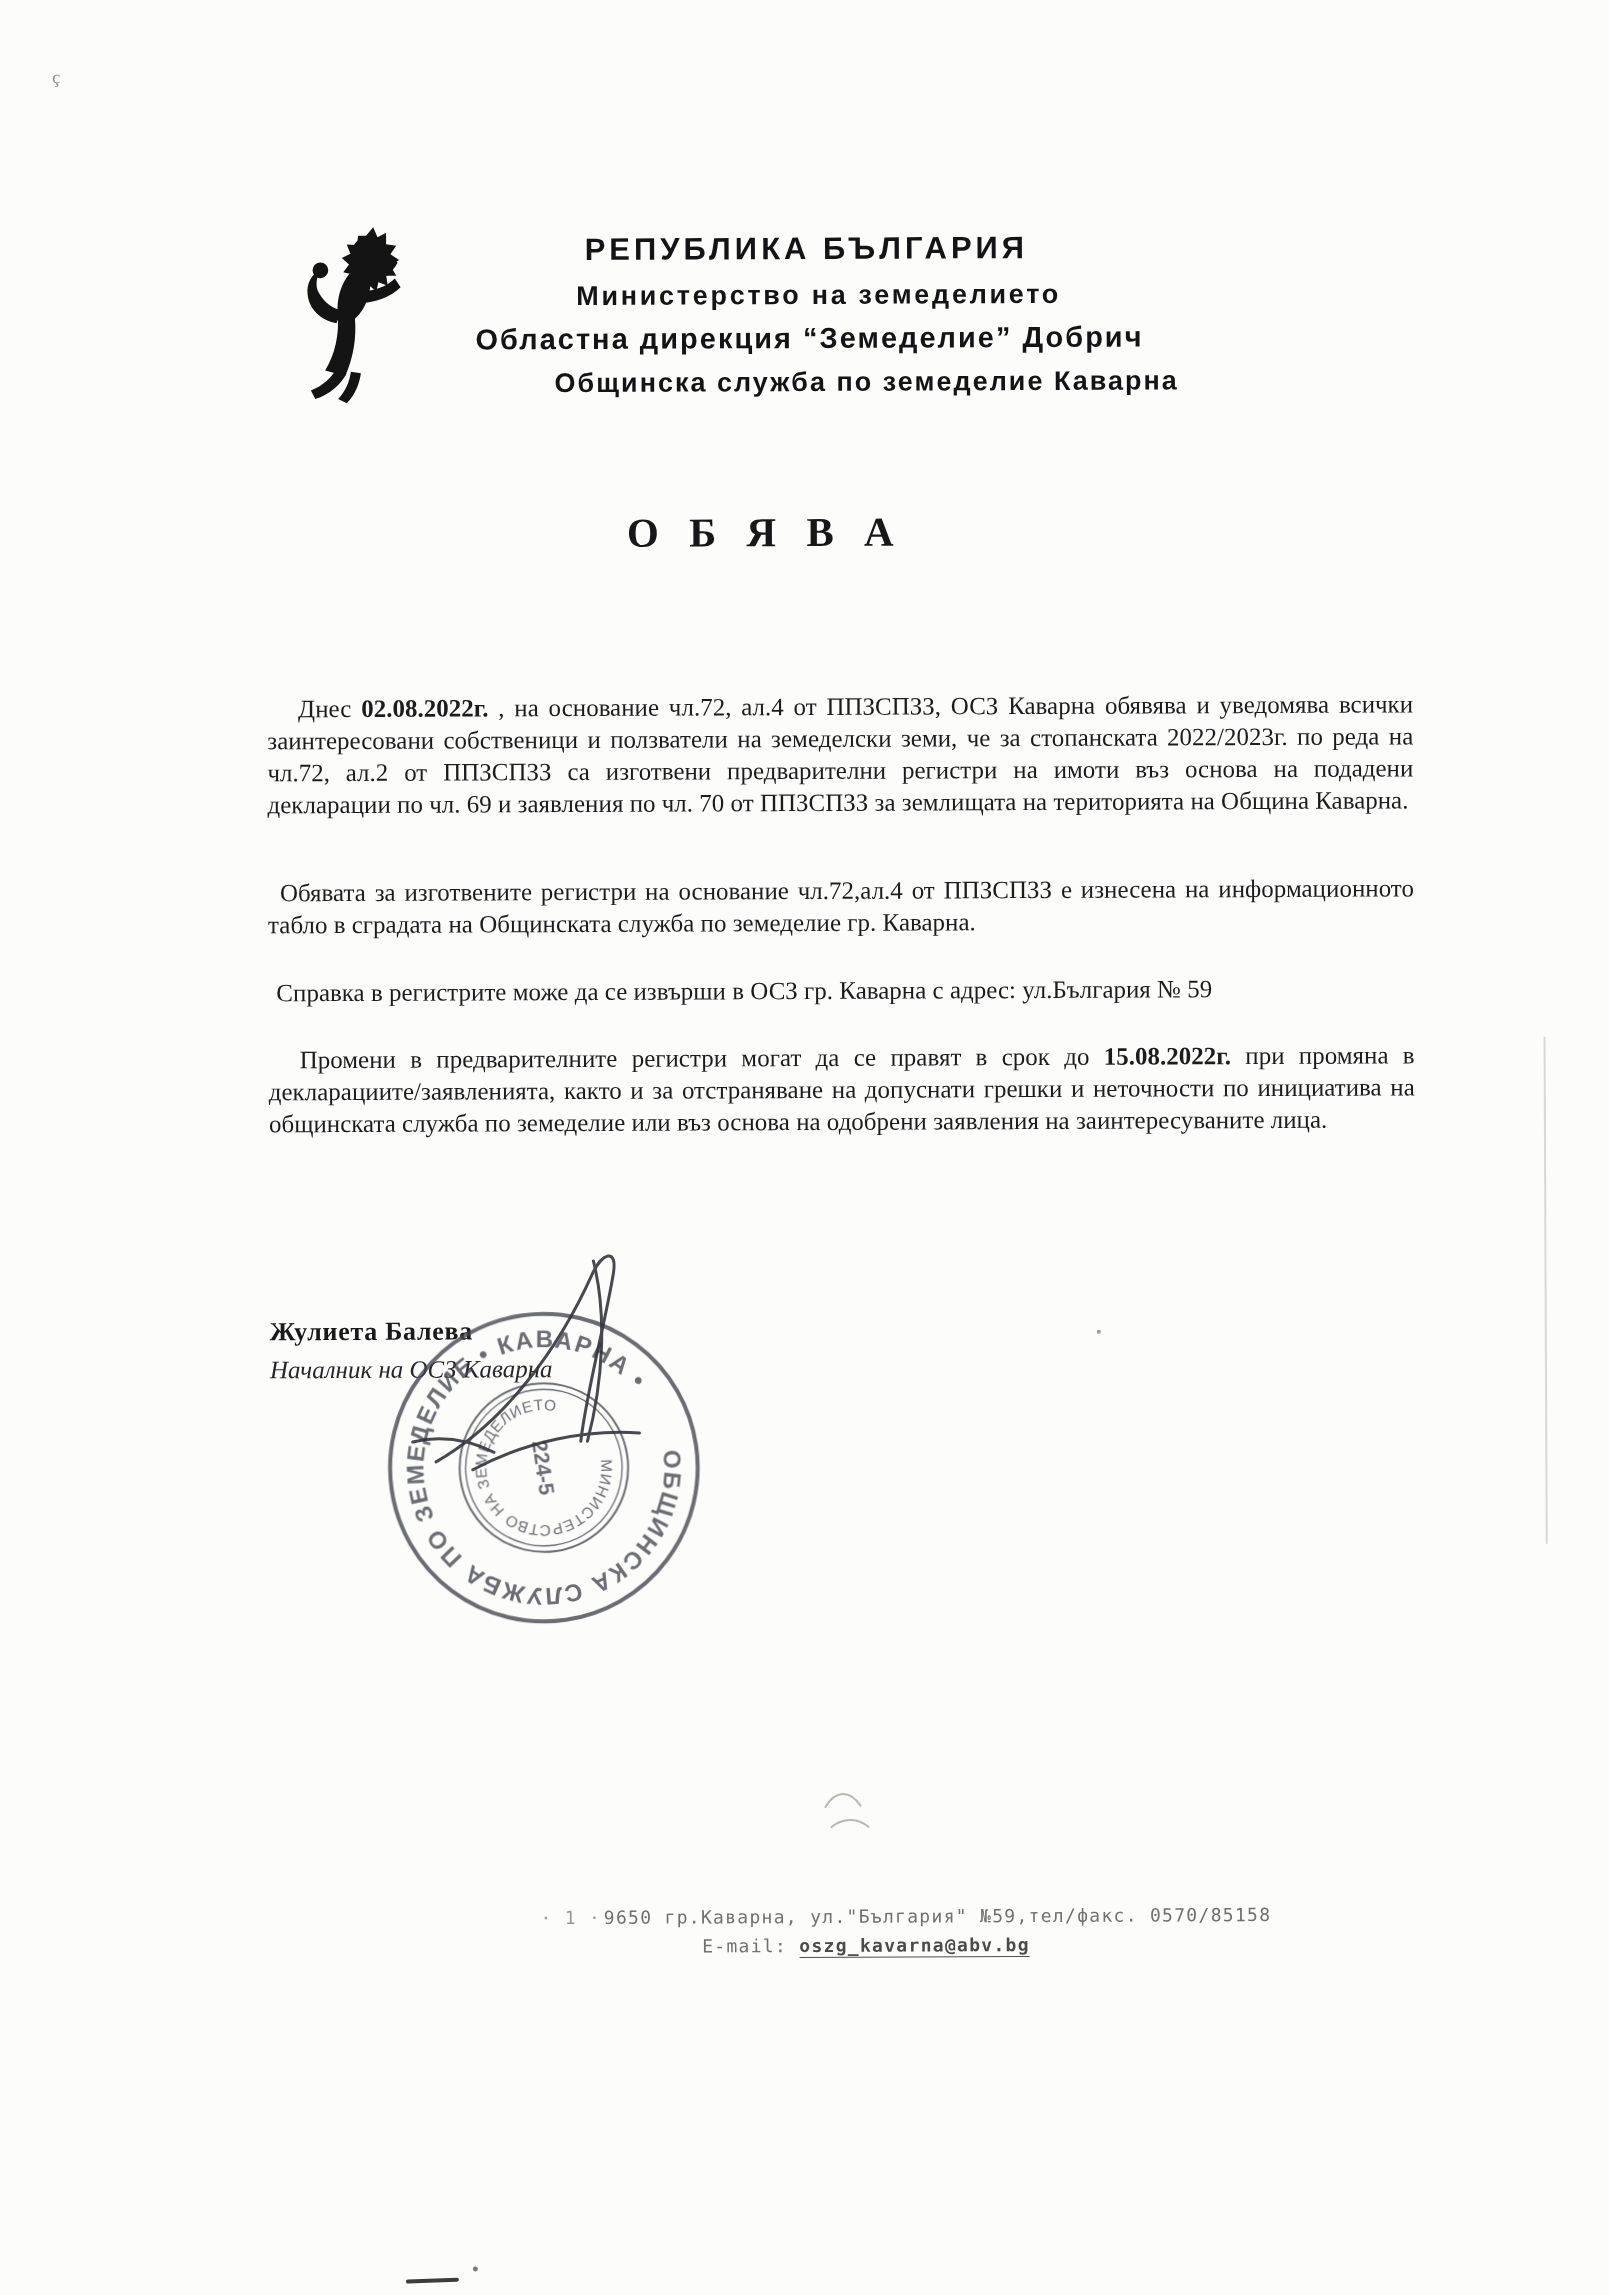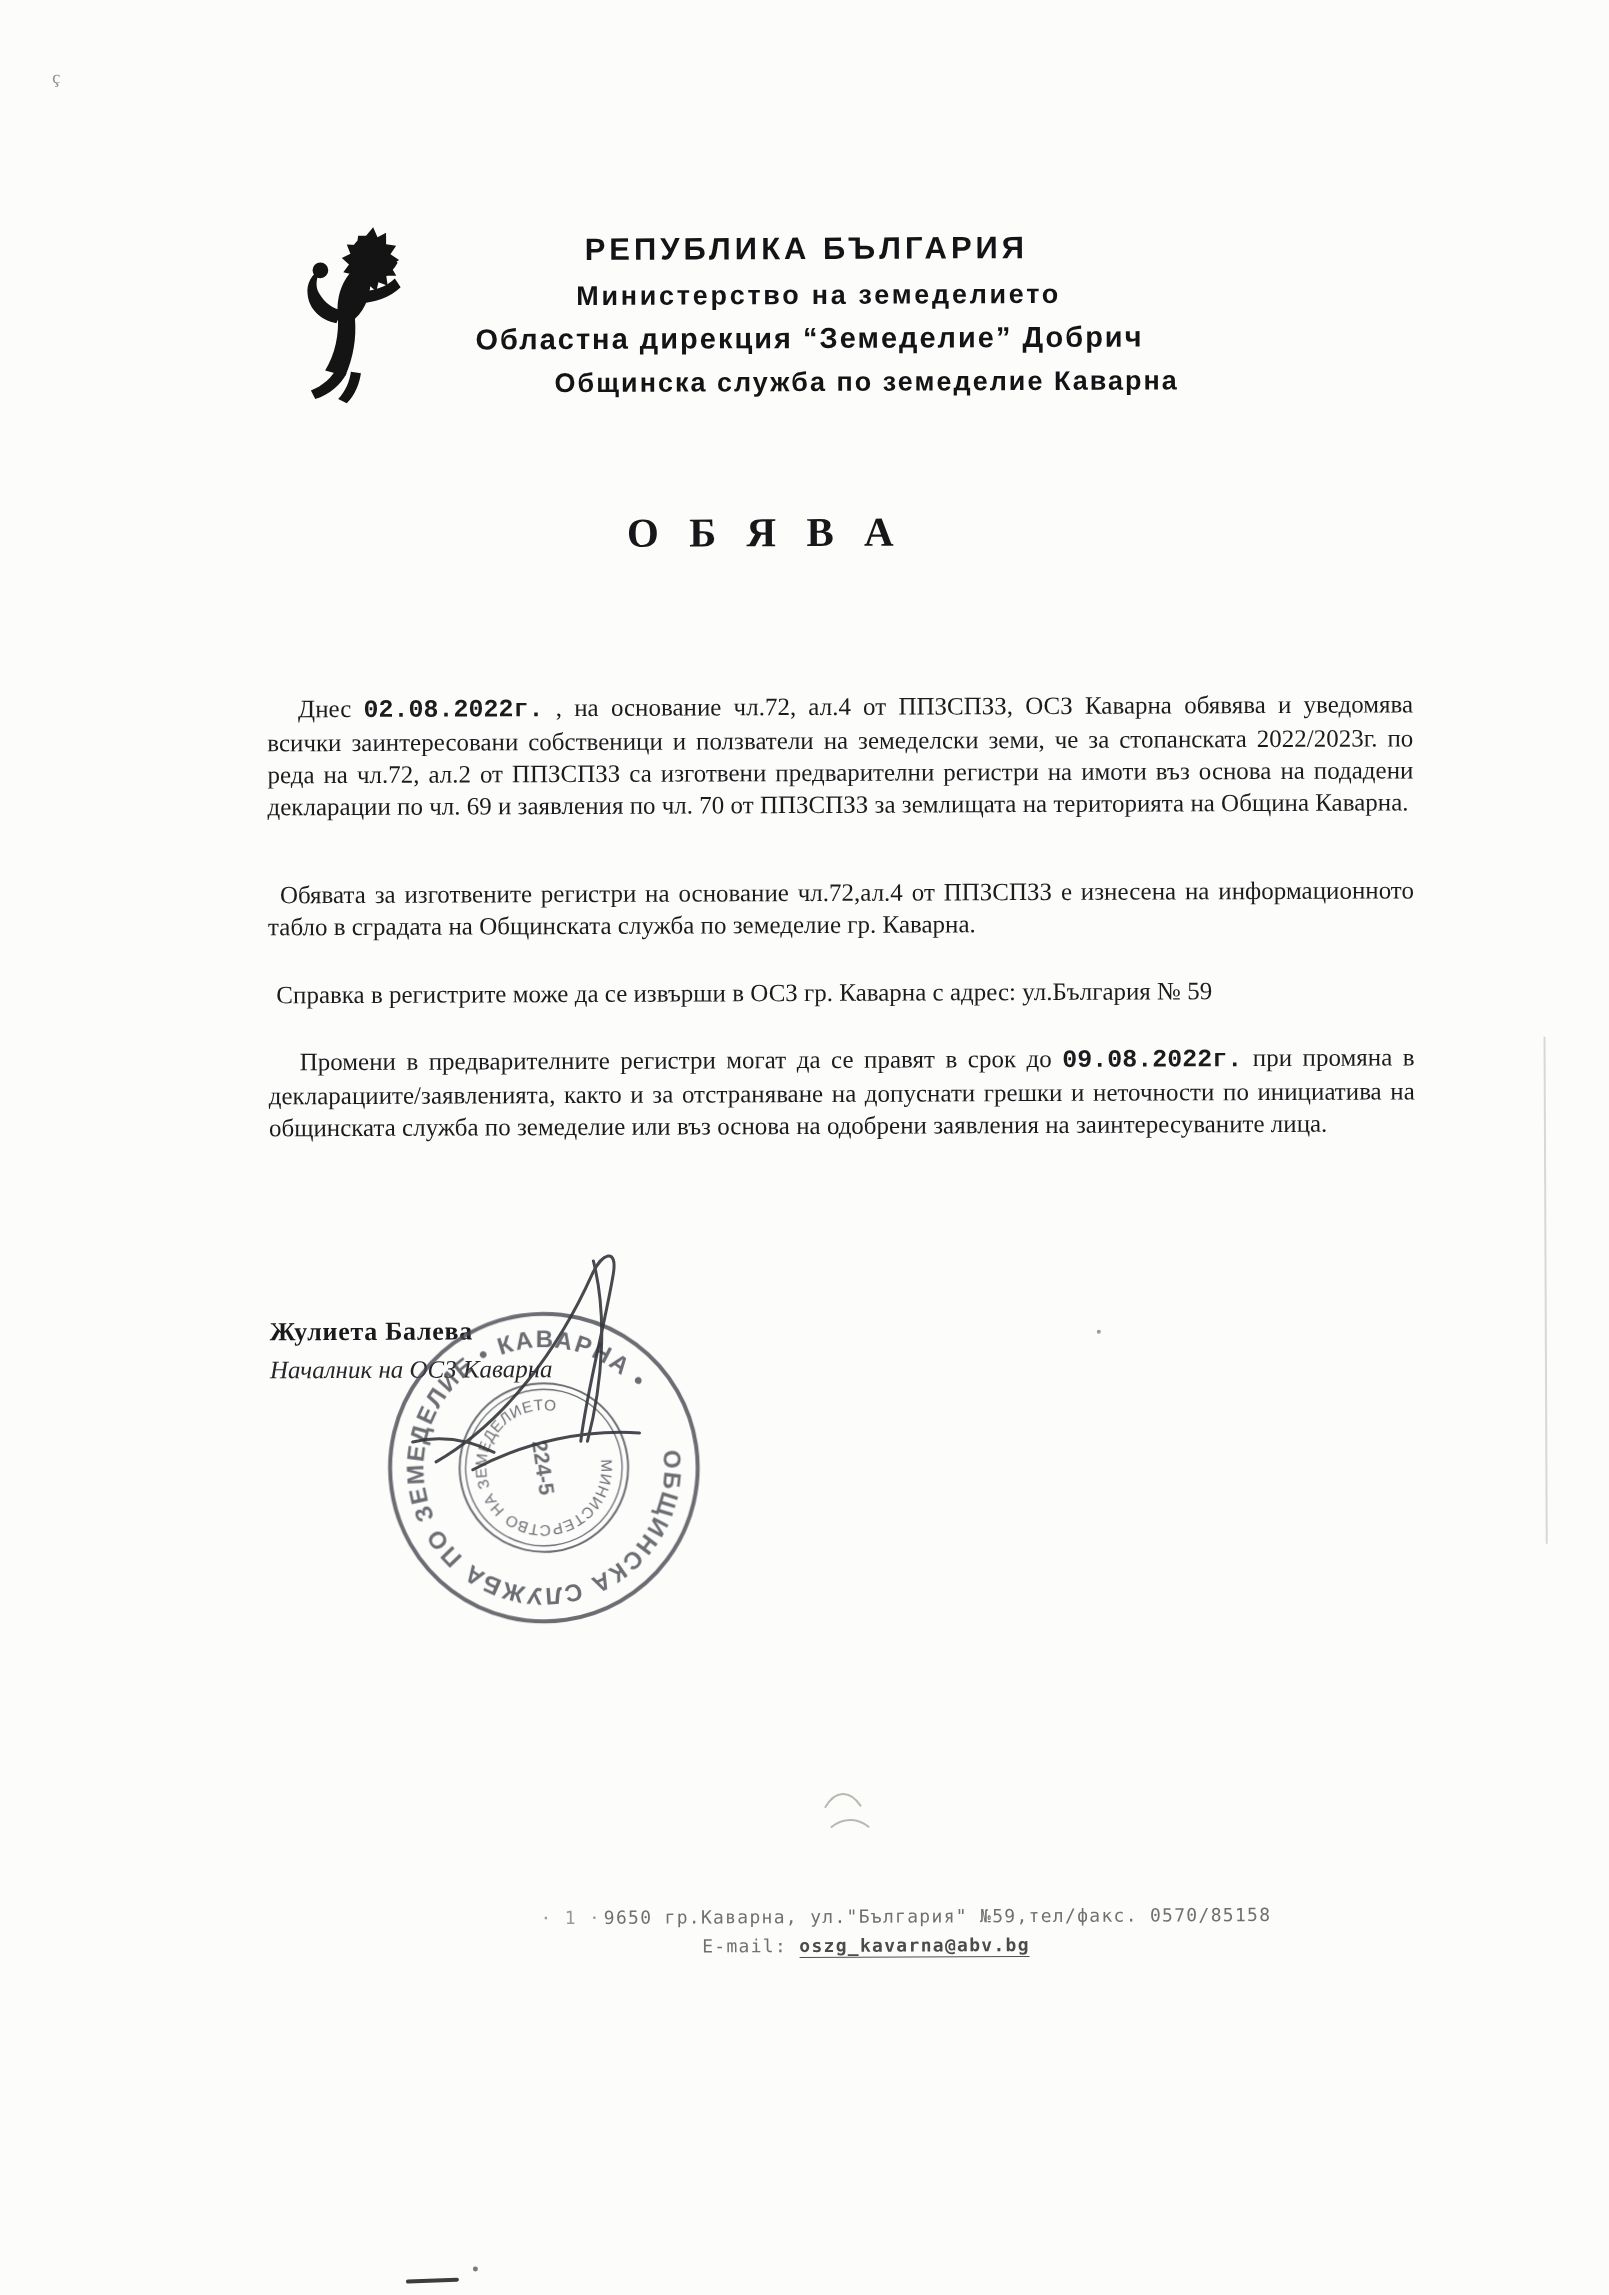--- a/index.html
+++ b/index.html
@@ -39,21 +39,21 @@
 
   
   .bodytext {
     position:absolute; left:269px; top:691px; width:1146px;
     font-size:25px; line-height:32px; text-align:justify; color:#1c1c1f;
   }
   .bodytext p.p1 { text-indent:31px; }
   .bodytext p.p2 { margin-top:56px; text-indent:12px; }
   .bodytext p.p3 { margin-top:36px; text-indent:8px; text-align:left; }
   .bodytext p.p4 { margin-top:35px; text-indent:31px; }
-  .bodytext b { font-weight:bold;font-family:Liberation Mono, monospace; }
+  .bodytext b { font-weight:bold; }
 
   
   .sig { position:absolute; left:269px; top:1315px; }
   .sig-name { font-size:26px; font-weight:bold; letter-spacing:0.7px; color:#1a1a1d; }
   .sig-role { font-size:25px; font-style:italic; margin-top:9.4px; color:#26262a; }
 
   
   .autograph { position:absolute; left:371px; top:1220px; width:361px; height:287px; z-index:3; }
   .stamp {
     position:absolute; left:372px; top:1296px; width:341px; height:341px;
@@ -116,21 +116,21 @@
       <div class="hdr-l3">Областна дирекция “Земеделие” Добрич</div>
       <div class="hdr-l4">Общинска служба по земеделие Каварна</div>
     </div>
 
     <div class="title">О Б Я В А</div>
 
     <div class="bodytext">
       <p class="p1"><span>Днес </span><b>02.08.2022г.</b><span> , на основание чл.72, ал.4 от ППЗСПЗЗ, ОСЗ Каварна обявява и уведомява всички заинтересовани собственици и ползватели на земеделски земи, че за стопанската 2022/2023г. по реда на чл.72, ал.2 от ППЗСПЗЗ са изготвени предварителни регистри на имоти въз основа на подадени декларации по чл. 69 и заявления по чл. 70 от ППЗСПЗЗ за землищата на територията на Община Каварна.</span></p>
       <p class="p2">Обявата за изготвените регистри на основание чл.72,ал.4 от ППЗСПЗЗ е изнесена на информационното табло в сградата на Общинската служба по земеделие гр. Каварна.</p>
       <p class="p3">Справка в регистрите може да се извърши в ОСЗ  гр. Каварна с адрес: ул.България № 59</p>
-      <p class="p4"><span>Промени в предварителните регистри могат да се правят в срок до </span><b>09.08.2022г.</b><span> при промяна в декларациите/заявленията, както и за отстраняване на допуснати грешки и неточности по инициатива на общинската служба по земеделие или въз основа на одобрени заявления на заинтересуваните лица.</span></p>
+      <p class="p4"><span>Промени в предварителните регистри могат да се правят в срок до </span><b>15.08.2022г.</b><span> при промяна в декларациите/заявленията, както и за отстраняване на допуснати грешки и неточности по инициатива на общинската служба по земеделие или въз основа на одобрени заявления на заинтересуваните лица.</span></p>
     </div>
 
     <div class="sig">
       <div class="sig-name">Жулиета Балева</div>
       <div class="sig-role">Началник на ОСЗ Каварна</div>
     </div>
 
     <svg class="stamp" viewBox="-255 -255 510 510" xmlns="http://www.w3.org/2000/svg">
       <g transform="rotate(82)">
         <circle r="230" fill="none" stroke="#474a52" stroke-width="6"></circle>

